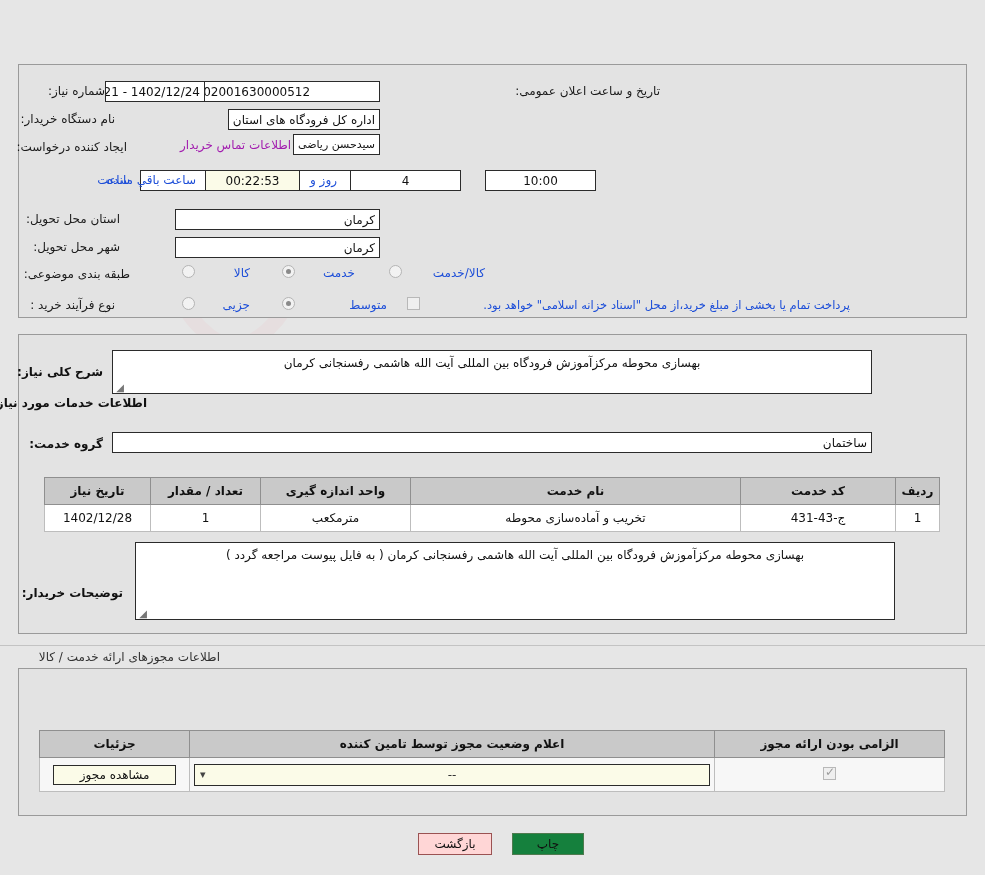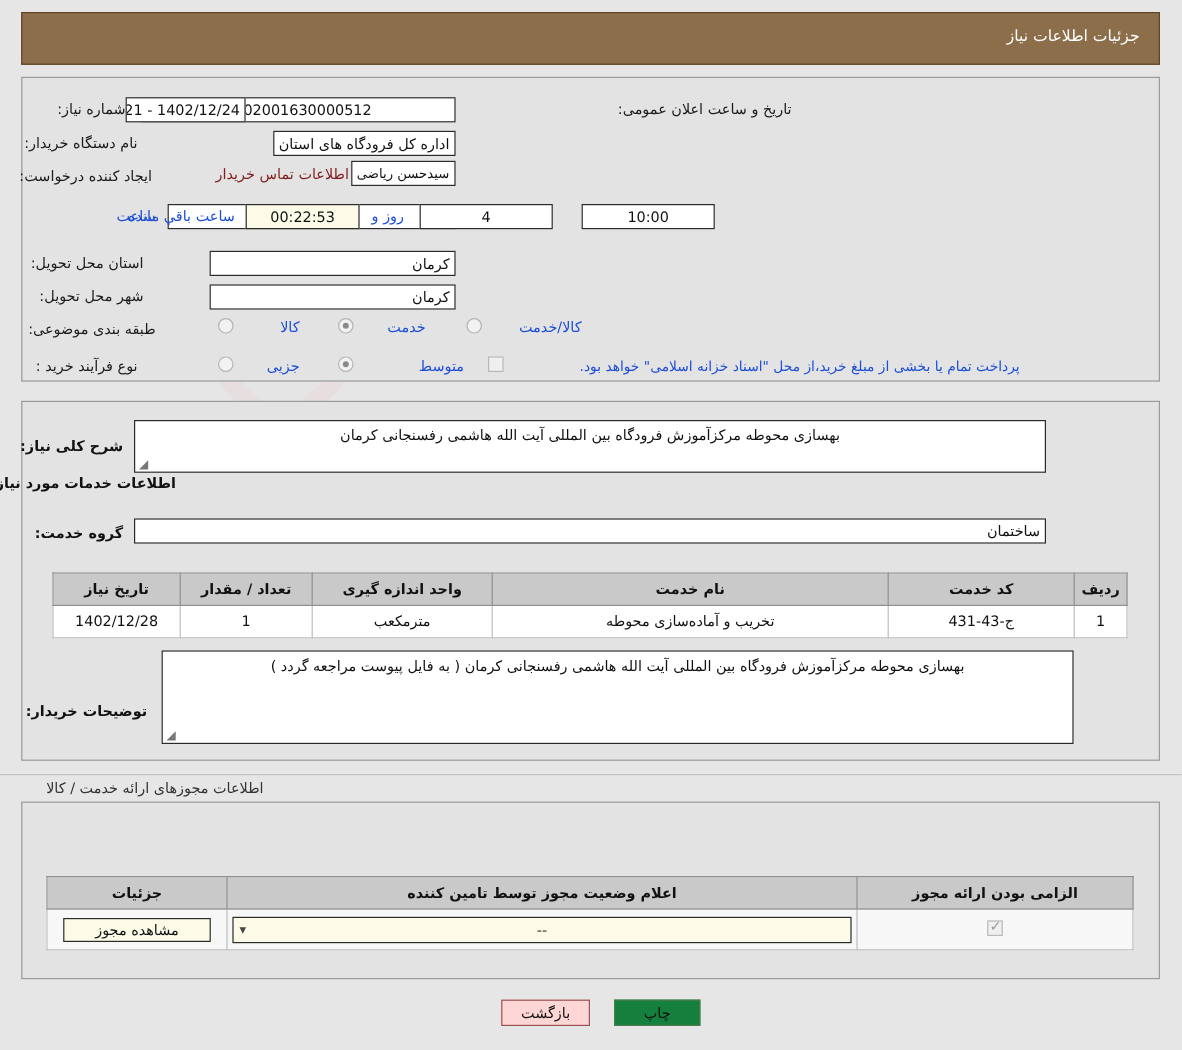--- a/index.html
+++ b/index.html
@@ -81,21 +81,21 @@
     white-space: nowrap;
     z-index: 5;
   }
   .txtbox.center { text-align: center; }
   .txtbox.right  { text-align: right; }
   .txtbox.cream  { background: #fbfbe8; }
 
   .linktext {
     position: absolute;
     font-size: 12px;
-    color: #7f1d1d;
+    color: #a21caf;
     white-space: nowrap;
     cursor: pointer;
     z-index: 6;
   }
 
   .plaintext {
     position: absolute;
     font-size: 12px;
     color: #1d4ed8;
     white-space: nowrap;
@@ -267,23 +267,20 @@
     <svg width="985" height="200" viewBox="0 0 985 200" xmlns="http://www.w3.org/2000/svg">
       <g fill="#cfcfcf">
         <path d="M170 10 L300 10 L300 95 Q300 150 235 178 Q170 150 170 95 Z" fill="#e7cdd0"></path>
         <path d="M186 24 L284 24 L284 94 Q284 140 235 162 Q186 140 186 94 Z" fill="#e3e3e3"></path>
         <path d="M205 55 L228 120 L243 80 L258 120 L281 55 L266 55 L251 95 L236 55 L222 95 L207 55 Z" fill="#ffffff"></path>
       </g>
       <text x="500" y="110" font-family="DejaVu Sans, sans-serif" font-size="78" font-weight="bold" fill="#cccccc" text-anchor="middle" direction="ltr">AriaTender.net</text>
     </svg>
   </div>
 
-  <div class="header-bar">
-    <div class="header-title">جزئیات اطلاعات نیاز</div>
-  </div>
 
   <div class="panel panel-top"></div>
 
   <div class="lbl" style="right:880px; top:84px; width:90px;">شماره نیاز:</div>
   <div class="txtbox center" style="right:605px; top:81px; width:262px;">1102001630000512</div>
 
   <div class="lbl" style="right:325px; top:84px; width:160px;">تاریخ و ساعت اعلان عمومی:</div>
   <div class="txtbox center" style="right:780px; top:81px; left:105px; width:auto;">1402/12/24 - 09:21</div>
 
   <div class="lbl" style="right:870px; top:112px; width:95px;">نام دستگاه خریدار:</div>

